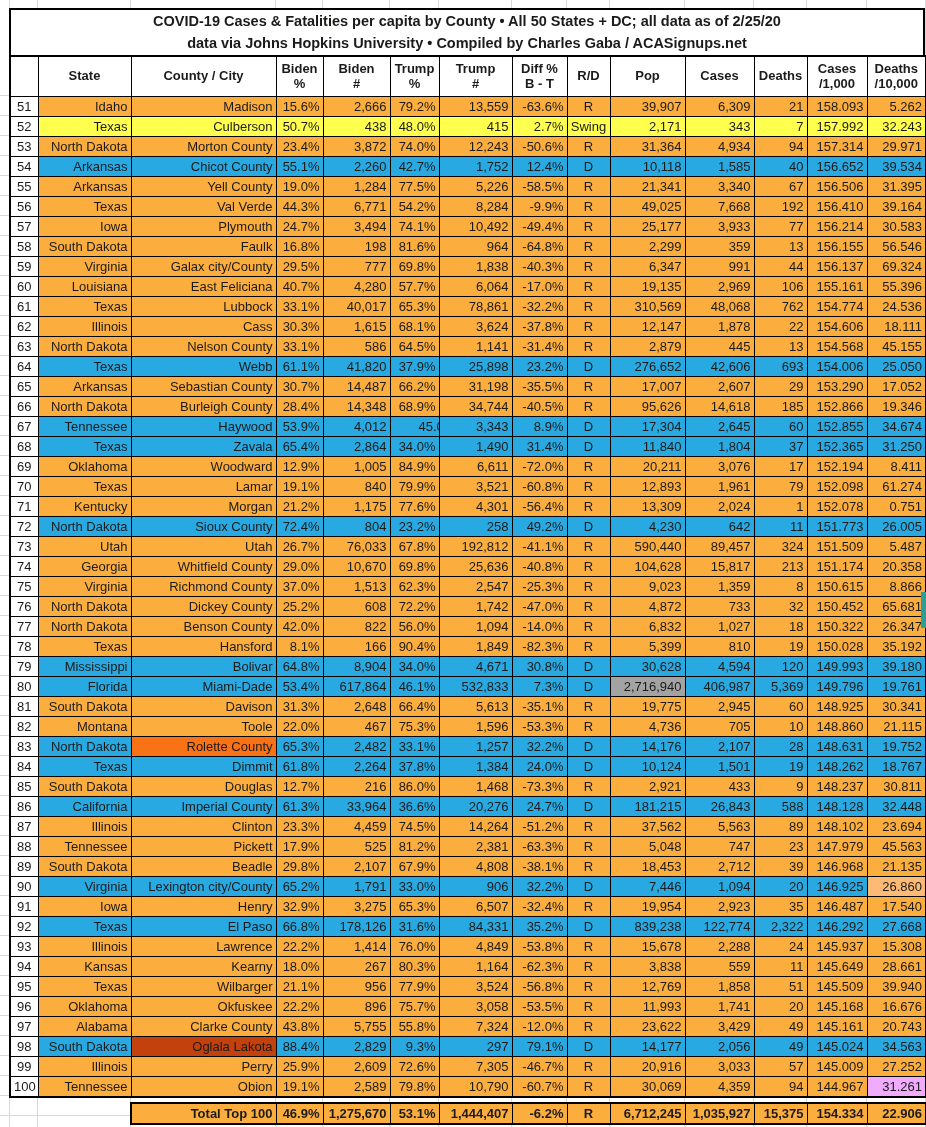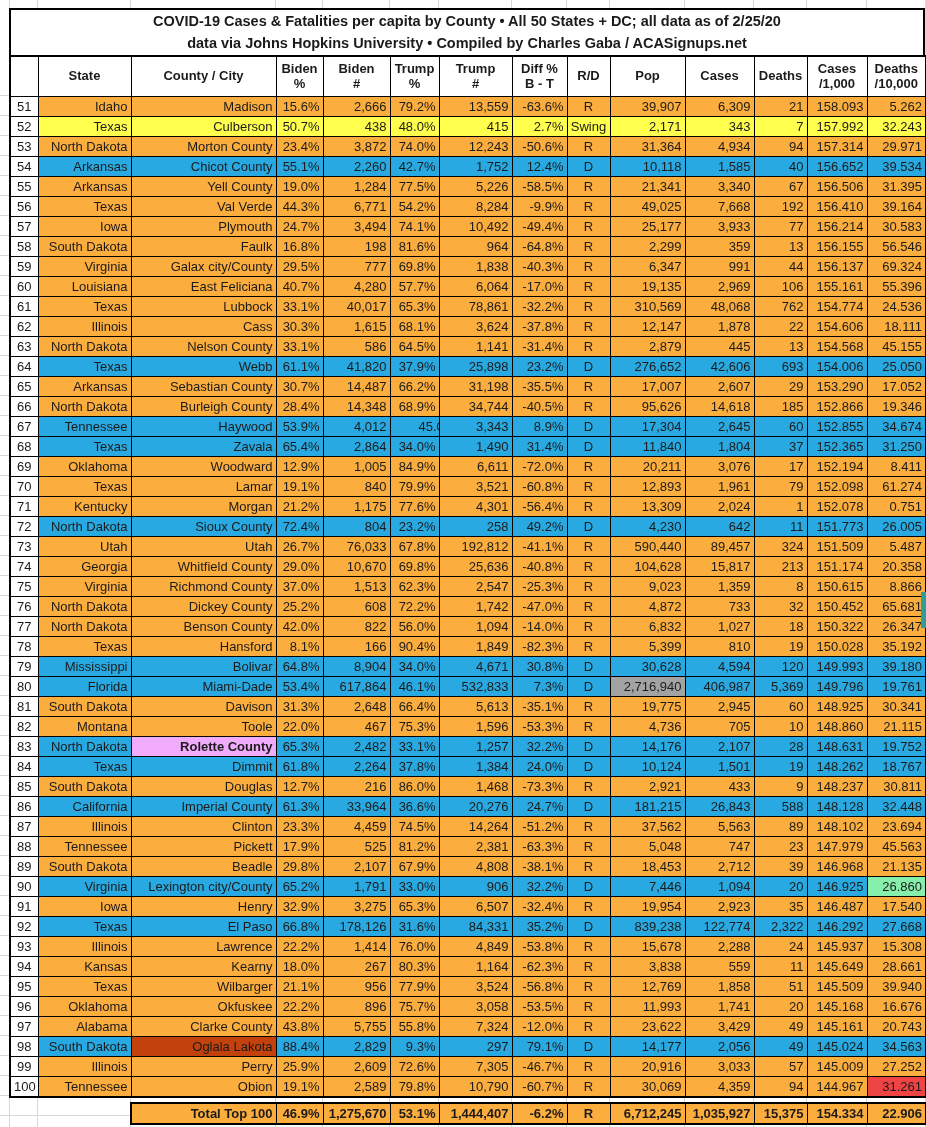--- a/index.html
+++ b/index.html
@@ -687,21 +687,21 @@
           <td class="ctr" style="background: rgb(251, 173, 62);">R</td>
           <td class="num" style="background: rgb(251, 173, 62);">4,736</td>
           <td class="num" style="background: rgb(251, 173, 62);">705</td>
           <td class="num" style="background: rgb(251, 173, 62);">10</td>
           <td class="num" style="background: rgb(251, 173, 62);">148.860</td>
           <td class="num" style="background: rgb(251, 173, 62);">21.115</td>
         </tr>
         <tr>
           <td class="rankcell">83</td>
           <td class="num" style="background: rgb(41, 169, 225);">North Dakota</td>
-          <td class="num" style="background: #f0abfc; font-weight: bold;">Rolette County</td>
+          <td class="num" style="background: #f97316;">Rolette County</td>
           <td class="num" style="background: rgb(41, 169, 225);">65.3%</td>
           <td class="num" style="background: rgb(41, 169, 225);">2,482</td>
           <td class="num" style="background: rgb(41, 169, 225);">33.1%</td>
           <td class="num" style="background: rgb(41, 169, 225);">1,257</td>
           <td class="num" style="background: rgb(41, 169, 225);">32.2%</td>
           <td class="ctr" style="background: rgb(41, 169, 225);">D</td>
           <td class="num" style="background: rgb(41, 169, 225);">14,176</td>
           <td class="num" style="background: rgb(41, 169, 225);">2,107</td>
           <td class="num" style="background: rgb(41, 169, 225);">28</td>
           <td class="num" style="background: rgb(41, 169, 225);">148.631</td>
@@ -810,21 +810,21 @@
           <td class="num" style="background: rgb(41, 169, 225);">65.2%</td>
           <td class="num" style="background: rgb(41, 169, 225);">1,791</td>
           <td class="num" style="background: rgb(41, 169, 225);">33.0%</td>
           <td class="num" style="background: rgb(41, 169, 225);">906</td>
           <td class="num" style="background: rgb(41, 169, 225);">32.2%</td>
           <td class="ctr" style="background: rgb(41, 169, 225);">D</td>
           <td class="num" style="background: rgb(41, 169, 225);">7,446</td>
           <td class="num" style="background: rgb(41, 169, 225);">1,094</td>
           <td class="num" style="background: rgb(41, 169, 225);">20</td>
           <td class="num" style="background: rgb(41, 169, 225);">146.925</td>
-          <td class="num" style="background: #86efac;">26.860</td>
+          <td class="num" style="background: #fdba74;">26.860</td>
         </tr>
         <tr>
           <td class="rankcell">91</td>
           <td class="num" style="background: rgb(251, 173, 62);">Iowa</td>
           <td class="num" style="background: rgb(251, 173, 62);">Henry</td>
           <td class="num" style="background: rgb(251, 173, 62);">32.9%</td>
           <td class="num" style="background: rgb(251, 173, 62);">3,275</td>
           <td class="num" style="background: rgb(251, 173, 62);">65.3%</td>
           <td class="num" style="background: rgb(251, 173, 62);">6,507</td>
           <td class="num" style="background: rgb(251, 173, 62);">-32.4%</td>
@@ -970,21 +970,21 @@
           <td class="num" style="background: rgb(251, 173, 62);">19.1%</td>
           <td class="num" style="background: rgb(251, 173, 62);">2,589</td>
           <td class="num" style="background: rgb(251, 173, 62);">79.8%</td>
           <td class="num" style="background: rgb(251, 173, 62);">10,790</td>
           <td class="num" style="background: rgb(251, 173, 62);">-60.7%</td>
           <td class="ctr" style="background: rgb(251, 173, 62);">R</td>
           <td class="num" style="background: rgb(251, 173, 62);">30,069</td>
           <td class="num" style="background: rgb(251, 173, 62);">4,359</td>
           <td class="num" style="background: rgb(251, 173, 62);">94</td>
           <td class="num" style="background: rgb(251, 173, 62);">144.967</td>
-          <td class="num" style="background: #ef4444;">31.261</td>
+          <td class="num" style="background: #f0abfc;">31.261</td>
         </tr>
       </tbody>
   </table>
 
   <table class="total">
     <colgroup>
       <col style="width:145px">
         <col style="width:47px">
         <col style="width:67px">
       <col style="width:49px">

